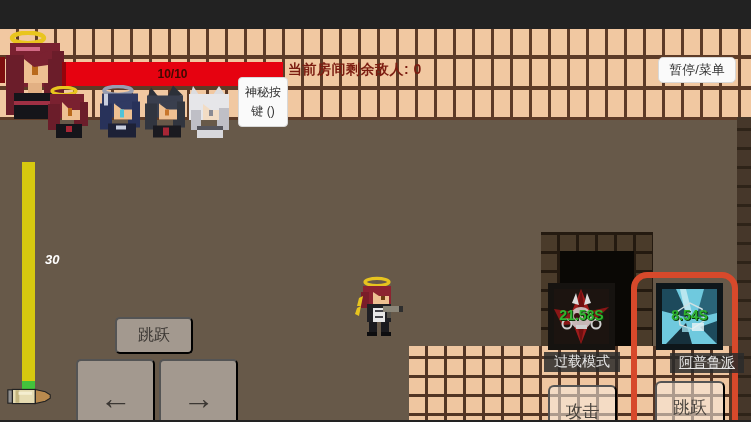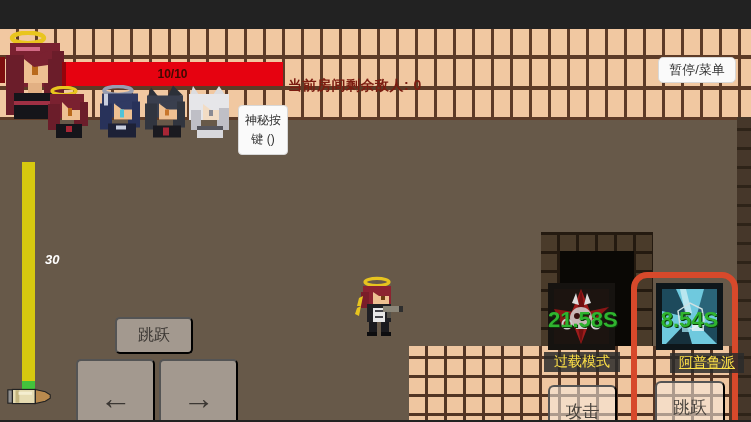--- a/index.html
+++ b/index.html
@@ -25,27 +25,27 @@
       repeating-linear-gradient(90deg,rgba(0,0,0,0) 0 16px,#241a10 16px 19px),
       repeating-linear-gradient(0deg,rgba(0,0,0,0) 0 16px,#241a10 16px 19px);}
   .door-inner{left:560px;top:222px;width:74px;height:95px;background:#0a0805;}
   .red-mark{left:0;top:28px;width:5px;height:26px;background:#7e0e0e;}
 
   
   .healthbar{left:62px;top:33px;width:221px;height:24px;background:#e60210;
     display:flex;align-items:center;justify-content:center;}
   .healthbar .notch{position:absolute;left:0;top:0;width:4px;height:24px;background:#95040b;}
   .healthbar span{font-size:12px;font-weight:bold;color:#3f0a02;}
-  .enemy-counter{left:288px;top:48px;font-size:14px;font-weight:bold;color:#7c1c10;letter-spacing:.5px;}
+  .enemy-counter{left:288px;top:32px;font-size:14px;font-weight:bold;color:#7c1c10;letter-spacing:.5px;}
   .white-btn{background:#fafafa;border:1px solid #d8d8d8;border-radius:5px;color:#333;
     display:flex;align-items:center;justify-content:center;text-align:right;box-sizing:border-box;cursor:pointer;}
   .pause-btn{left:658px;top:28px;width:78px;height:26px;font-size:13px;}
   .einteract{left:654px;top:60px;font-size:15px;font-weight:bold;color:#141414;
     text-shadow:-1px -1px 0 #fff,1px -1px 0 #fff,-1px 1px 0 #fff,1px 1px 0 #fff;}
-  .mystery-btn{left:238px;top:76px;width:50px;height:50px;font-size:12px;line-height:1.55;
+  .mystery-btn{left:238px;top:48px;width:50px;height:50px;font-size:12px;line-height:1.55;
     flex-direction:column;border-radius:4px;}
 
   
   .ammo-bar{left:22px;top:133px;width:13px;height:219px;background:#d6c90f;}
   .ammo-tip{left:22px;top:352px;width:13px;height:11px;background:#42c23c;}
   .ammo-count{left:45px;top:223px;font-size:13px;font-weight:bold;font-style:italic;color:#ffffff;}
 
   
   .grey-btn{background:rgba(168,158,148,.93);border-radius:5px;color:#3b3733;
     display:flex;align-items:center;justify-content:center;cursor:pointer;}
@@ -53,23 +53,23 @@
   .arrow-left{left:76px;top:330px;width:79px;height:78px;font-size:32px;font-weight:bold;}
   .arrow-right{left:159px;top:330px;width:79px;height:78px;font-size:32px;font-weight:bold;}
 
   
   .reload-btn{left:674px;top:186px;width:40px;height:38px;font-size:12px;border-radius:4px;}
   .highlight{left:631px;top:243px;width:107px;height:172px;border:6px solid #d7492b;
     border-radius:16px;box-sizing:border-box;}
   .skill-icon{width:67px;height:67px;top:254px;cursor:pointer;}
   .skill-icon svg{position:absolute;left:0;top:0;width:100%;height:100%;}
   .skill1{left:548px;} .skill2{left:656px;}
-  .cooldown{position:absolute;left:0;top:24px;width:100%;text-align:center;font-size:22px;
+  .cooldown{position:absolute;left:0;top:24px;width:100%;text-align:center;font-size:14px;
     font-weight:bold;color:#2fb42f;text-shadow:1px 1px 0 #0a3a0a;}
-  .skill-label{top:323px;height:20px;padding:0 5px;background:rgba(42,42,42,.85);color:#fde047;
+  .skill-label{top:323px;height:20px;padding:0 5px;background:rgba(42,42,42,.85);color:#e5e5e5;
     font-size:14px;display:flex;align-items:center;justify-content:center;}
   .label1{left:544px;min-width:66px;} .label2{left:670px;min-width:64px;top:324px;text-decoration:underline;}
   .pale-btn{background:rgba(248,238,228,.55);border-radius:6px;color:#49443e;font-size:17px;
     display:flex;align-items:center;justify-content:center;cursor:pointer;}
   .attack-btn{left:548px;top:356px;width:69px;height:53px;}
   .jump-right{left:655px;top:352px;width:70px;height:53px;}
 
   .sprite svg{display:block;width:100%;height:100%;image-rendering:pixelated;}
 </style>
 </head>

